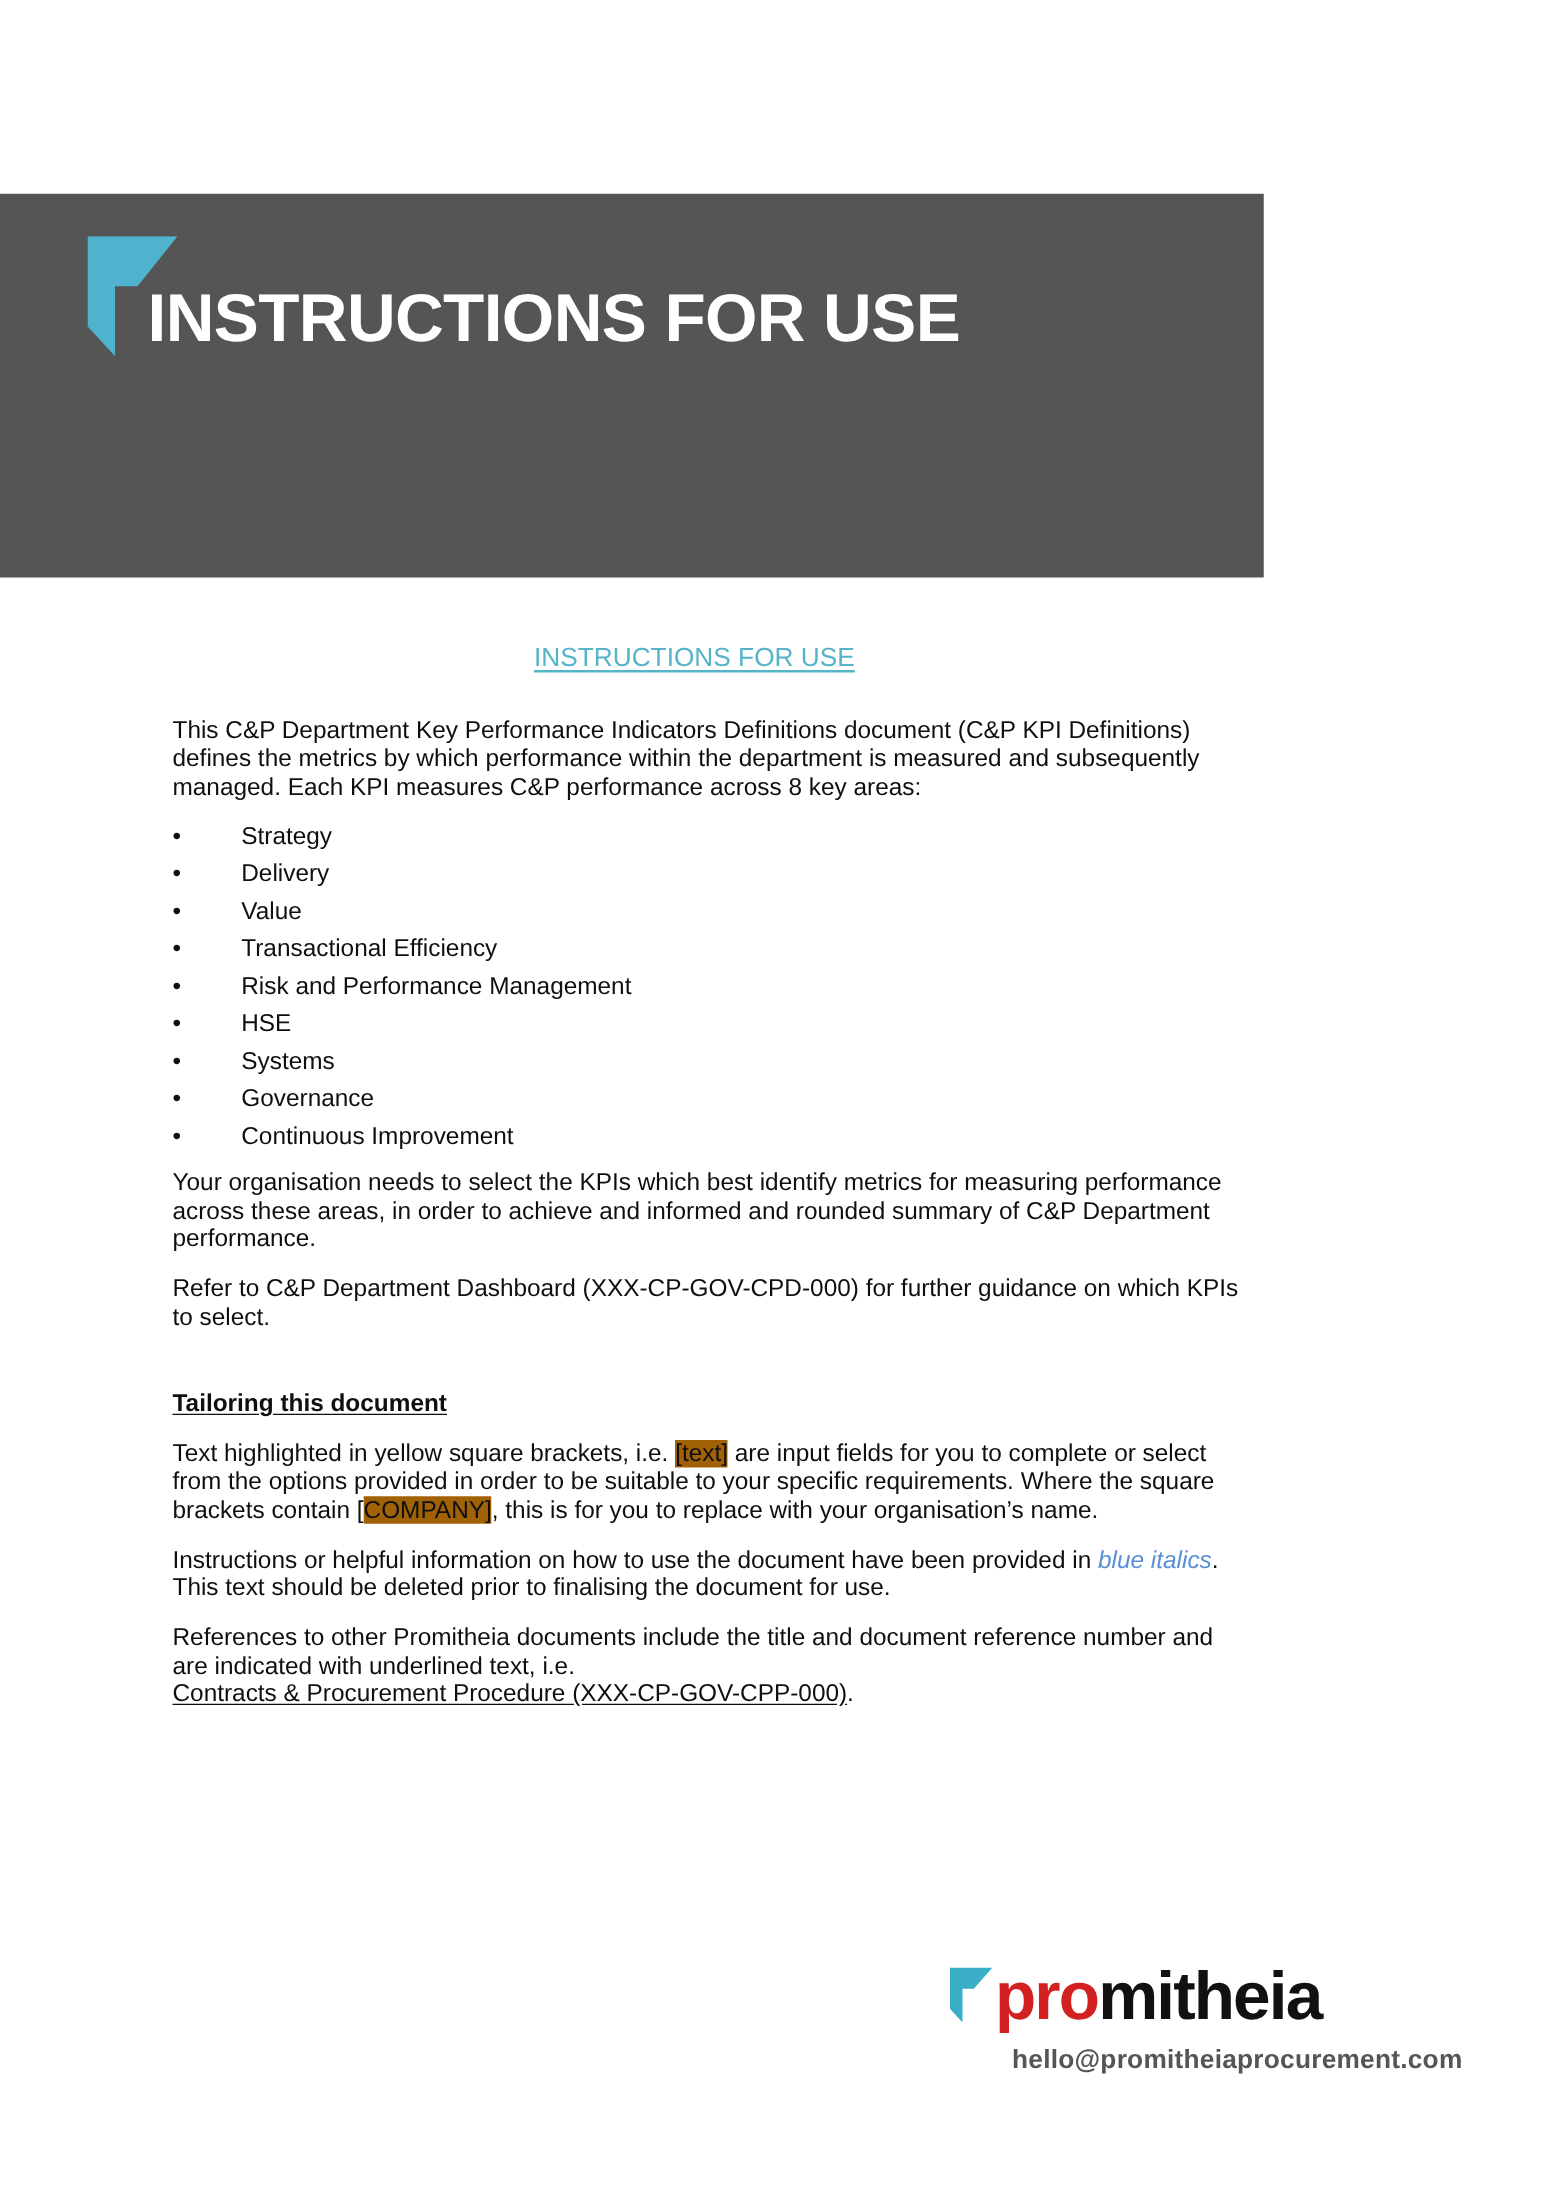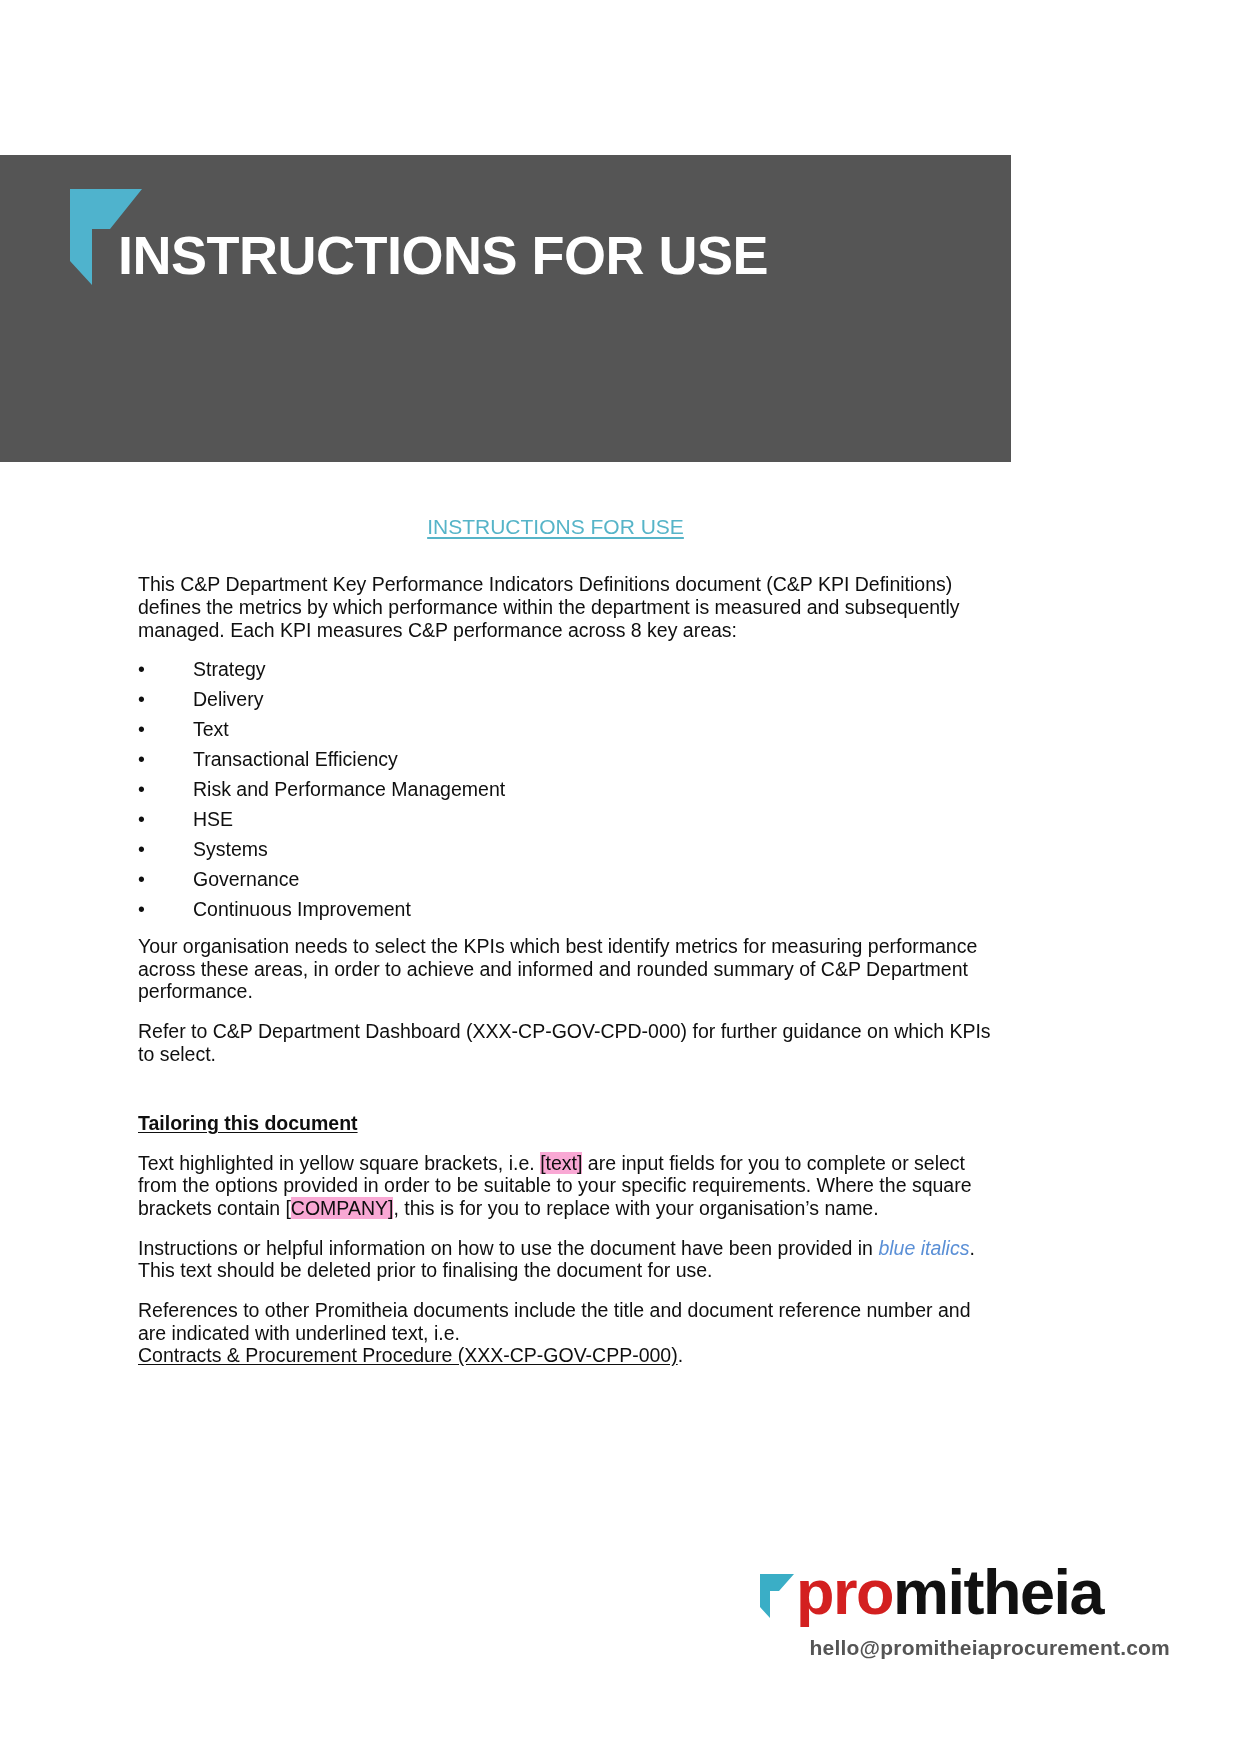--- a/index.html
+++ b/index.html
@@ -94,21 +94,21 @@
   }
   ul.key-areas li .bullet-dot {
     position: absolute;
     left: 0;
     top: 0;
     width: 10px;
     text-align: left;
   }
 
   .hl {
-    background: #f9a8d4;
+    background: #a16207;
   }
 
   .blue-ital {
     color: #5a8fd6;
     font-style: italic;
     margin-top: 40px;
   }
 
   .uline { text-decoration: underline; text-underline-offset: 2px; }
 
@@ -128,21 +128,21 @@
   }
   .footer-logo-mark {
     width: 34px;
     height: 44px;
     margin-right: 2px;
     margin-bottom: 6px;
     flex: 0 0 auto;
   }
   .footer-logo-mark svg { display: block; }
   .footer-wordmark {
-    font-size: 63px;
+    font-size: 54px;
     font-weight: bold;
     letter-spacing: -1.5px;
     line-height: 1;
     white-space: nowrap;
   }
   .wm-pro { color: #d32020; }
   .wm-mitheia { color: #111111; }
 
   .footer-email {
     margin-top: 12px;
@@ -170,21 +170,21 @@
 <div class="doc">
 
   <div class="doc-title">INSTRUCTIONS FOR USE</div>
 
 
   <p class="para">This C&amp;P Department Key Performance Indicators Definitions document (C&amp;P KPI Definitions) defines the metrics by which performance within the department is measured and subsequently managed.  Each KPI measures C&amp;P performance across 8 key areas:</p>
 
   <ul class="key-areas">
     <li><span class="bullet-dot">•</span><span>Strategy</span></li>
     <li><span class="bullet-dot">•</span><span>Delivery</span></li>
-    <li><span class="bullet-dot">•</span><span>Text</span></li>
+    <li><span class="bullet-dot">•</span><span>Value</span></li>
     <li><span class="bullet-dot">•</span><span>Transactional Efficiency</span></li>
     <li><span class="bullet-dot">•</span><span>Risk and Performance Management</span></li>
     <li><span class="bullet-dot">•</span><span>HSE</span></li>
     <li><span class="bullet-dot">•</span><span>Systems</span></li>
     <li><span class="bullet-dot">•</span><span>Governance</span></li>
     <li><span class="bullet-dot">•</span><span>Continuous Improvement</span></li>
   </ul>
 
   <p class="para">Your organisation needs to select the KPIs which best identify metrics for measuring performance across these areas, in order to achieve and informed and rounded summary of C&amp;P Department performance.</p>
 

